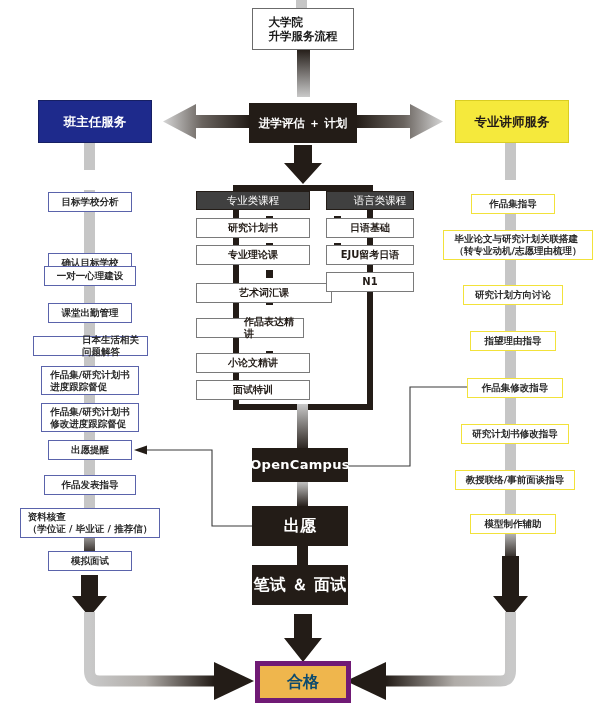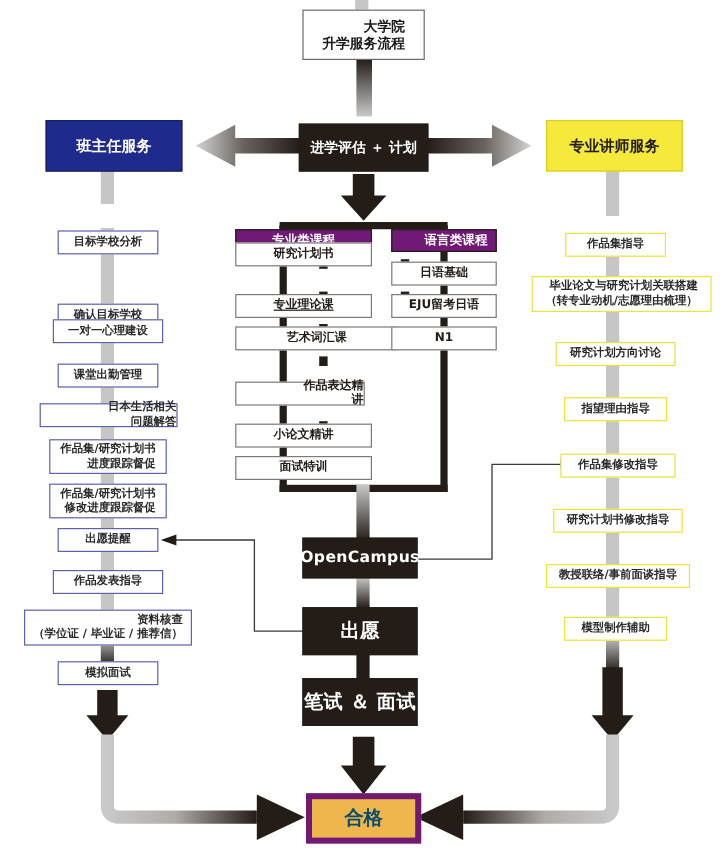--- a/index.html
+++ b/index.html
@@ -14,21 +14,21 @@
     background:#ffffff;
     overflow:hidden;
   }
   #svg-layer{position:absolute;left:0;top:0;width:600px;height:707px;}
   .node{
     position:absolute;
     box-sizing:border-box;
     display:flex;
     align-items:center;
     justify-content:center;
-    text-align:right;
+    text-align:left;
     line-height:1.25;
     white-space:pre-line;
     z-index:5;
   }
   
   .n-root{
     background:#ffffff;border:1px solid #6b6b6b;color:#1a1a1a;
     font-size:11.5px;font-weight:700;
   }
   .n-dark{
@@ -57,22 +57,22 @@
   }
   .n-greyout{
     background:#ffffff;border:1px solid #7a7a7a;color:#231c17;
     font-size:10px;font-weight:600;
   }
   .n-gold{
     background:#efb64d;border:5px solid #701a75;color:#0c4a6e;
     font-size:16px;font-weight:700;
   }
   .n-cathdr{
-    background:#701a75;border:1px solid #231c17;color:#ffffff;
-    font-size:10.5px;font-weight:700;
+    background:#404040;border:1px solid #231c17;color:#ffffff;
+    font-size:10.5px;font-weight:400;
   }
   .n-opencampus{font-family:"DejaVu Sans","Liberation Sans",sans-serif;font-size:13px;}
 </style>
 </head>
 <body>
 
 <div id="chart">
 
   <svg id="svg-layer" viewBox="0 0 600 707" xmlns="http://www.w3.org/2000/svg">
     <defs>
@@ -204,23 +204,23 @@
 进度跟踪督促</div>
   <div class="node n-blueout" style="left:41px;top:403px;width:98px;height:29px;">作品集/研究计划书
 修改进度跟踪督促</div>
   <div class="node n-blueout" style="left:48px;top:440px;width:84px;height:20px;">出愿提醒</div>
   <div class="node n-blueout" style="left:44px;top:475px;width:92px;height:20px;">作品发表指导</div>
   <div class="node n-blueout" style="left:20px;top:508px;width:140px;height:30px;">资料核查
 （学位证 / 毕业证 / 推荐信）</div>
   <div class="node n-blueout" style="left:48px;top:551px;width:84px;height:20px;">模拟面试</div>
 
   <div class="node n-cathdr" style="left:196px;top:191px;width:114px;height:19px;">专业类课程</div>
-  <div class="node n-greyout" style="left:196px;top:202px;width:114px;height:20px;">研究计划书</div>
-  <div class="node n-greyout" style="left:196px;top:245px;width:114px;height:20px;text-decoration:underline;">专业理论课</div>
-  <div class="node n-greyout" style="left:196px;top:272px;width:136px;height:20px;">艺术词汇课</div>
+  <div class="node n-greyout" style="left:196px;top:218px;width:114px;height:20px;">研究计划书</div>
+  <div class="node n-greyout" style="left:196px;top:245px;width:114px;height:20px;">专业理论课</div>
+  <div class="node n-greyout" style="left:196px;top:283px;width:136px;height:20px;">艺术词汇课</div>
   <div class="node n-greyout" style="left:196px;top:318px;width:108px;height:20px;padding-left:47px;">作品表达精讲</div>
   <div class="node n-greyout" style="left:196px;top:353px;width:114px;height:20px;">小论文精讲</div>
   <div class="node n-greyout" style="left:196px;top:380px;width:114px;height:20px;">面试特训</div>
 
   <div class="node n-cathdr" style="left:326px;top:191px;width:88px;height:19px;padding-left:20px;">语言类课程</div>
   <div class="node n-greyout" style="left:326px;top:218px;width:88px;height:20px;">日语基础</div>
   <div class="node n-greyout" style="left:326px;top:245px;width:88px;height:20px;">EJU留考日语</div>
   <div class="node n-greyout" style="left:326px;top:272px;width:88px;height:20px;">N1</div>
 
   <div class="node n-dark-big n-opencampus" style="left:252px;top:448px;width:96px;height:34px;">OpenCampus</div>

